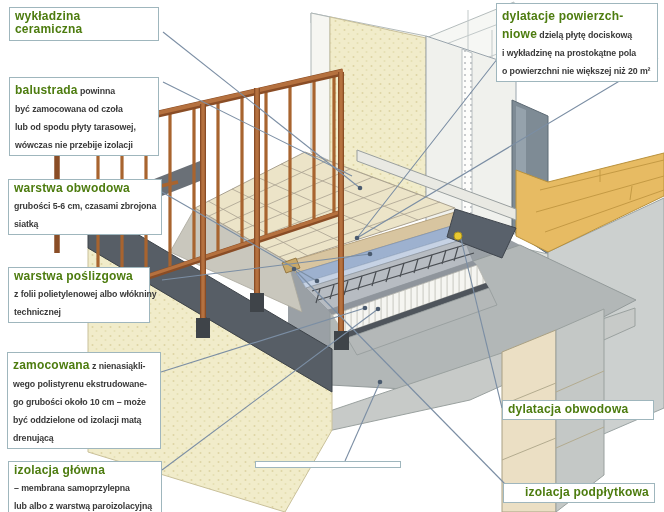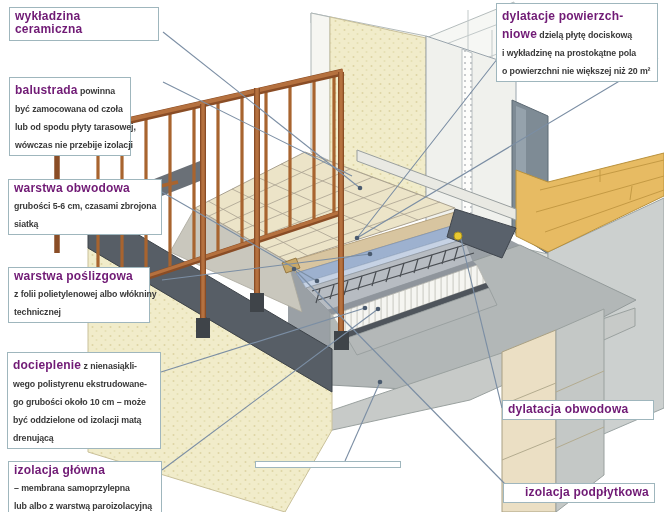--- a/index.html
+++ b/index.html
@@ -1,21 +1,21 @@
 <!DOCTYPE html>
 <html><head>
 <meta charset="utf-8">
 <style>
   html,body{margin:0;padding:0;background:#fff;}
   #stage{position:relative;width:664px;height:512px;background:#fff;overflow:hidden;
          font-family:"Liberation Sans",sans-serif;}
   #diagram-svg{position:absolute;left:0;top:0;}
   .callout{position:absolute;background:#fff;border:1px solid #9fb6bd;padding:2px 5px 3px 5px;
            box-sizing:border-box;z-index:5;}
-  .callout .t{color:#701a75;font-weight:bold;font-size:12px;letter-spacing:.2px;
+  .callout .t{color:#4d7c0f;font-weight:bold;font-size:12px;letter-spacing:.2px;
               white-space:pre;line-height:1.12;}
   .callout .t.block{display:block;}
   .callout .b{color:#3a3a3a;font-weight:bold;font-size:8.8px;letter-spacing:-0.1px;
               white-space:pre;line-height:1.2;}
 </style>
 </head>
 <body>
 
 <div id="stage">
 
@@ -147,41 +147,41 @@
     <circle cx="357" cy="238" r="2.3"></circle>
         <circle cx="294" cy="269" r="2.3"></circle>
   </g>
 </svg>
 
 <div class="callout" style="left:9px;top:7px;width:150px;">
   <span class="t block">wykładzina
 ceramiczna</span>
 </div>
 
-<div class="callout" style="left:9px;top:77px;width:122px;">
+<div class="callout" style="left:9px;top:77px;width:150px;">
   <span class="t">balustrada</span><span class="b"> powinna
 być zamocowana od czoła
 lub od spodu płyty tarasowej,
 wówczas nie przebije izolacji</span>
 </div>
 
 <div class="callout" style="left:8px;top:179px;width:154px;">
   <span class="t block">warstwa obwodowa</span>
   <span class="b">grubości 5-6 cm, czasami zbrojona
 siatką</span>
 </div>
 
 <div class="callout" style="left:8px;top:267px;width:142px;">
   <span class="t block">warstwa poślizgowa</span>
   <span class="b">z folii polietylenowej albo włókniny
 technicznej</span>
 </div>
 
 <div class="callout" style="left:7px;top:352px;width:154px;">
-  <span class="t">docieplenie</span><span class="b"> z nienasiąkli-
+  <span class="t">zamocowana</span><span class="b"> z nienasiąkli-
 wego polistyrenu ekstrudowane-
 go grubości około 10 cm – może
 być oddzielone od izolacji matą
 drenującą</span>
 </div>
 
 <div class="callout" style="left:8px;top:461px;width:154px;">
   <span class="t block">izolacja główna</span>
   <span class="b">– membrana samoprzylepna
 lub albo z warstwą paroizolacyjną</span>

